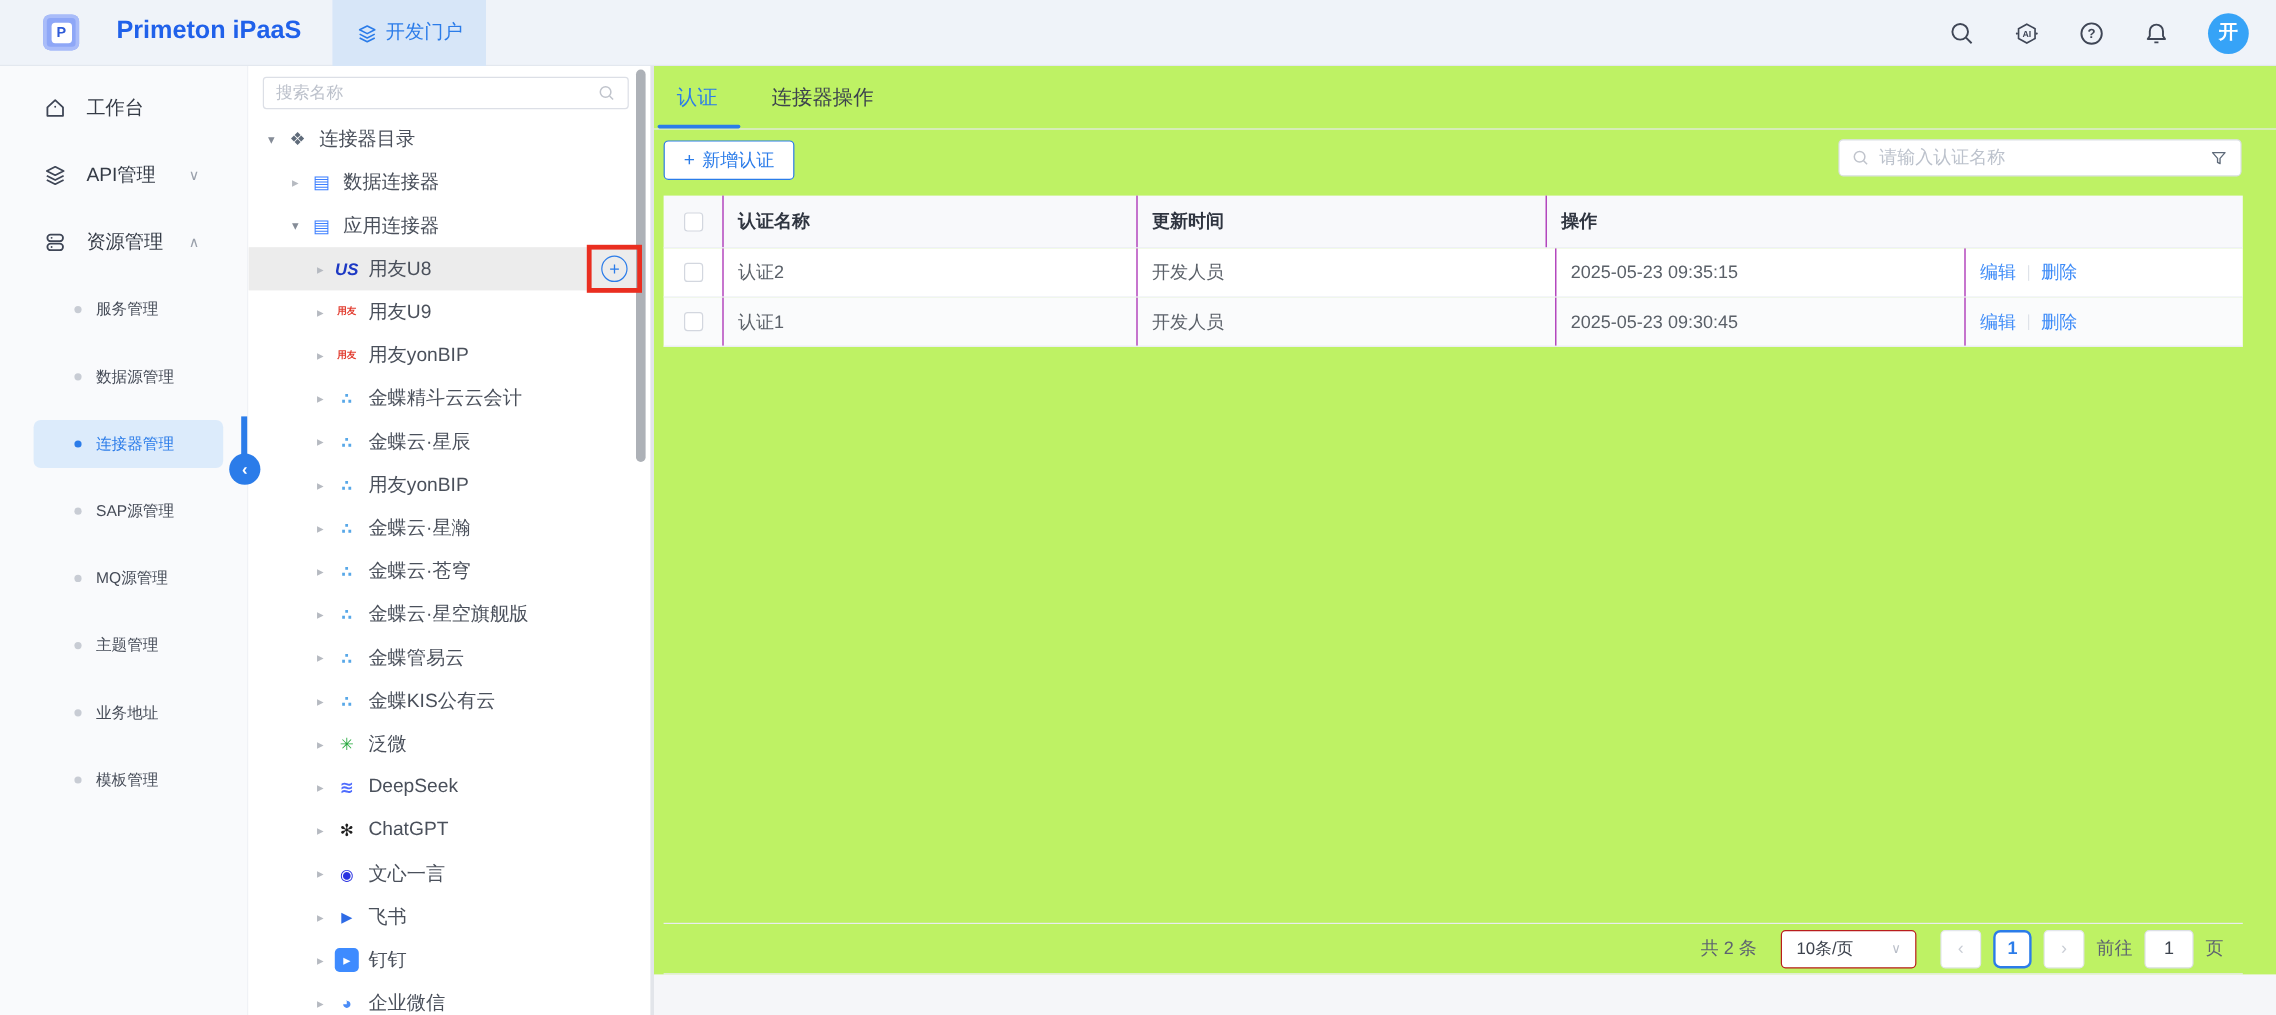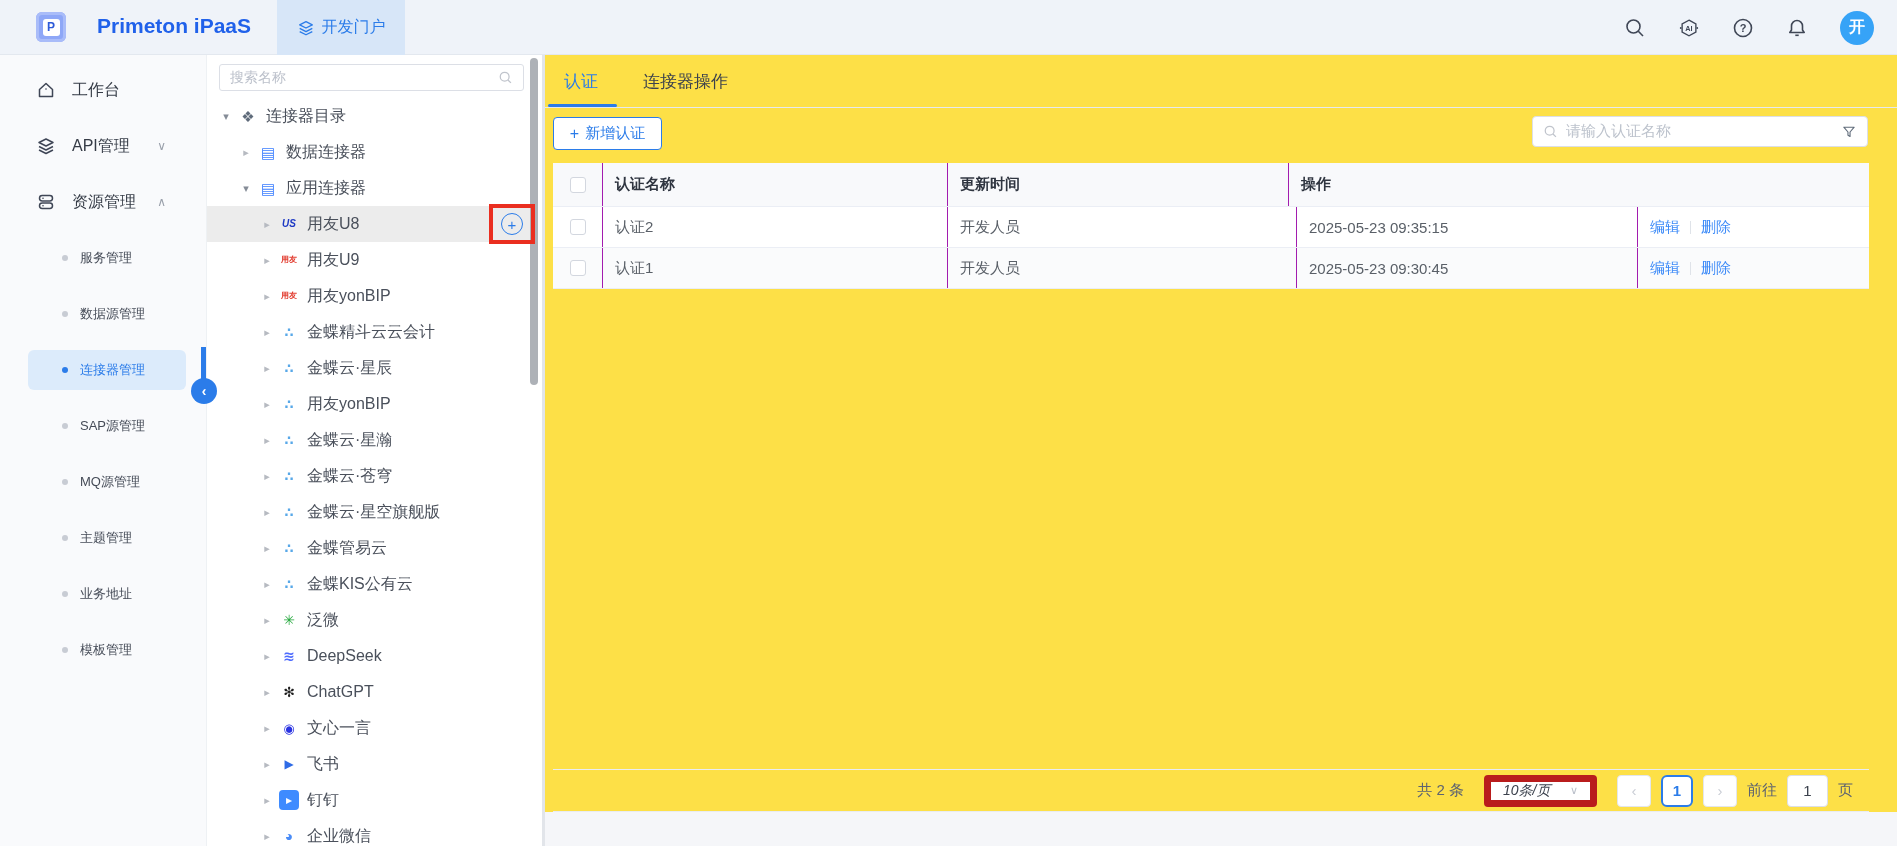--- a/index.html
+++ b/index.html
@@ -48,21 +48,21 @@
   .red-annot{position:absolute;left:282px;top:149px;width:46px;height:40px;border:4px solid #ea2e20;
     display:flex;align-items:center;justify-content:center;z-index:3;}
   .plus-circle{width:22px;height:22px;border:1px solid #2b7ce9;border-radius:50%;color:#2b7ce9;
     display:flex;align-items:center;justify-content:center;font-size:15px;cursor:pointer;background:#fff0;}
   .vscroll{position:absolute;left:323px;top:3px;width:8px;height:327px;background:#adb1b7;border-radius:4px;cursor:pointer;}
   .chandle-bar{position:absolute;left:201px;top:347px;width:5px;height:34px;background:#2b7ce9;z-index:6;}
   .chandle{position:absolute;left:191px;top:378px;width:26px;height:26px;border-radius:50%;background:#2b7ce9;
     color:#fff;display:flex;align-items:center;justify-content:center;font-size:14px;font-weight:bold;z-index:6;cursor:pointer;}
 
   
-  .main{position:absolute;left:545px;top:55px;right:0;bottom:0;background:#fde047;padding-left:28px;}
+  .main{position:absolute;left:545px;top:55px;right:0;bottom:0;background:#bef264;padding-left:28px;}
   .tabbar{position:absolute;top:0;left:0;right:0;height:53px;border-bottom:1px solid #e6e9ef;}
   .tab{position:absolute;top:0;height:52px;display:flex;align-items:center;justify-content:center;
     font-size:17px;color:#3c424d;cursor:pointer;}
   .tab.t1{left:0;width:72px;color:#2b7ce9;}
   .tab.t2{left:88px;width:105px;}
   .tabline{position:absolute;left:3px;top:49px;width:69px;height:3px;background:#2b7ce9;border-radius:2px;}
   .add-btn{position:absolute;left:8px;top:62px;width:109px;height:33px;border:1px solid #2b7ce9;border-radius:4px;
     color:#2b7ce9;font-size:15px;display:flex;align-items:center;justify-content:center;gap:6px;background:#fff;cursor:pointer;}
   .add-btn .plus{font-size:16px;}
   .msearch{position:absolute;left:987px;top:61px;width:336px;height:31px;border:1px solid #dcdfe6;border-radius:4px;
@@ -81,22 +81,22 @@
   .c.c3{width:341px;}
   .c.c4{width:231px;border-right:none;}
   .cb{width:16px;height:16px;border:1px solid #d3d7df;border-radius:3px;background:#fff;cursor:pointer;}
   .lnk{color:#3d8bf8;cursor:pointer;text-decoration:none;}
   .lsep{width:1px;height:13px;background:#dfe3e9;margin:0 10px;}
 
   .pager{position:absolute;left:8px;right:28px;top:714px;height:43px;border-top:1px solid #e9ecf1;border-bottom:1px solid #e9ecf1;
     display:flex;align-items:center;justify-content:flex-end;font-size:15px;color:#5d6370;padding-right:16px;}
   .pgap{width:20px;flex:none;}
   .pgap-s{width:10px;flex:none;}
-  .psel{width:113px;height:32px;border:7px solid #b91c1c;border-radius:4px;display:flex;align-items:center;
-    justify-content:space-between;padding:0 12px;color:#3c424d;font-size:14px;background:#fff;cursor:pointer;font-style:italic;}
+  .psel{width:113px;height:32px;border:1px solid #b91c1c;border-radius:4px;display:flex;align-items:center;
+    justify-content:space-between;padding:0 12px;color:#3c424d;font-size:14px;background:#fff;cursor:pointer;}
   .psel .pchev{color:#b9bec8;font-size:11px;}
   .pbtn{width:34px;height:32px;border:1px solid #e3e6ec;border-radius:4px;background:#fff;color:#c9cdd5;
     display:flex;align-items:center;justify-content:center;font-size:15px;cursor:pointer;}
   .pcur{width:32px;height:32px;border:2px solid #2b7ce9;border-radius:6px;color:#2b7ce9;font-weight:bold;
     display:flex;align-items:center;justify-content:center;font-size:15px;background:#fff;cursor:pointer;}
   .pgoto-input{width:41px;height:32px;border:1px solid #dcdfe6;border-radius:4px;display:flex;align-items:center;
     justify-content:center;color:#3c424d;font-size:15px;background:#fff;}
   .bottom-strip{position:absolute;left:0;right:0;top:757px;bottom:0;background:#f5f6f9;}
 
   svg{display:block;}
@@ -253,21 +253,21 @@
     <span class="ticon" style="color: rgb(61, 127, 255); font-size: 15px;">▤</span>
     <span class="tlabel">数据连接器</span>
   </div>
       <div class="tree-row" style="padding-left: 31px;">
     <span class="tw open">▾</span>
     <span class="ticon" style="color: rgb(61, 127, 255); font-size: 15px;">▤</span>
     <span class="tlabel">应用连接器</span>
   </div>
       <div class="tree-row selected" style="padding-left: 52px;">
     <span class="tw">▸</span>
-    <span class="ticon" style="color: rgb(29, 57, 196); font-size: 10px; font-style: italic;">US</span>
+    <span class="ticon" style="color: rgb(29, 57, 196); font-size: 14px; font-style: italic;">US</span>
     <span class="tlabel">用友U8</span>
   </div>
       <div class="tree-row" style="padding-left: 52px;">
     <span class="tw">▸</span>
     <span class="ticon" style="color: rgb(226, 60, 47); font-size: 8px;">用友</span>
     <span class="tlabel">用友U9</span>
   </div>
       <div class="tree-row" style="padding-left: 52px;">
     <span class="tw">▸</span>
     <span class="ticon" style="color: rgb(226, 60, 47); font-size: 8px;">用友</span>

